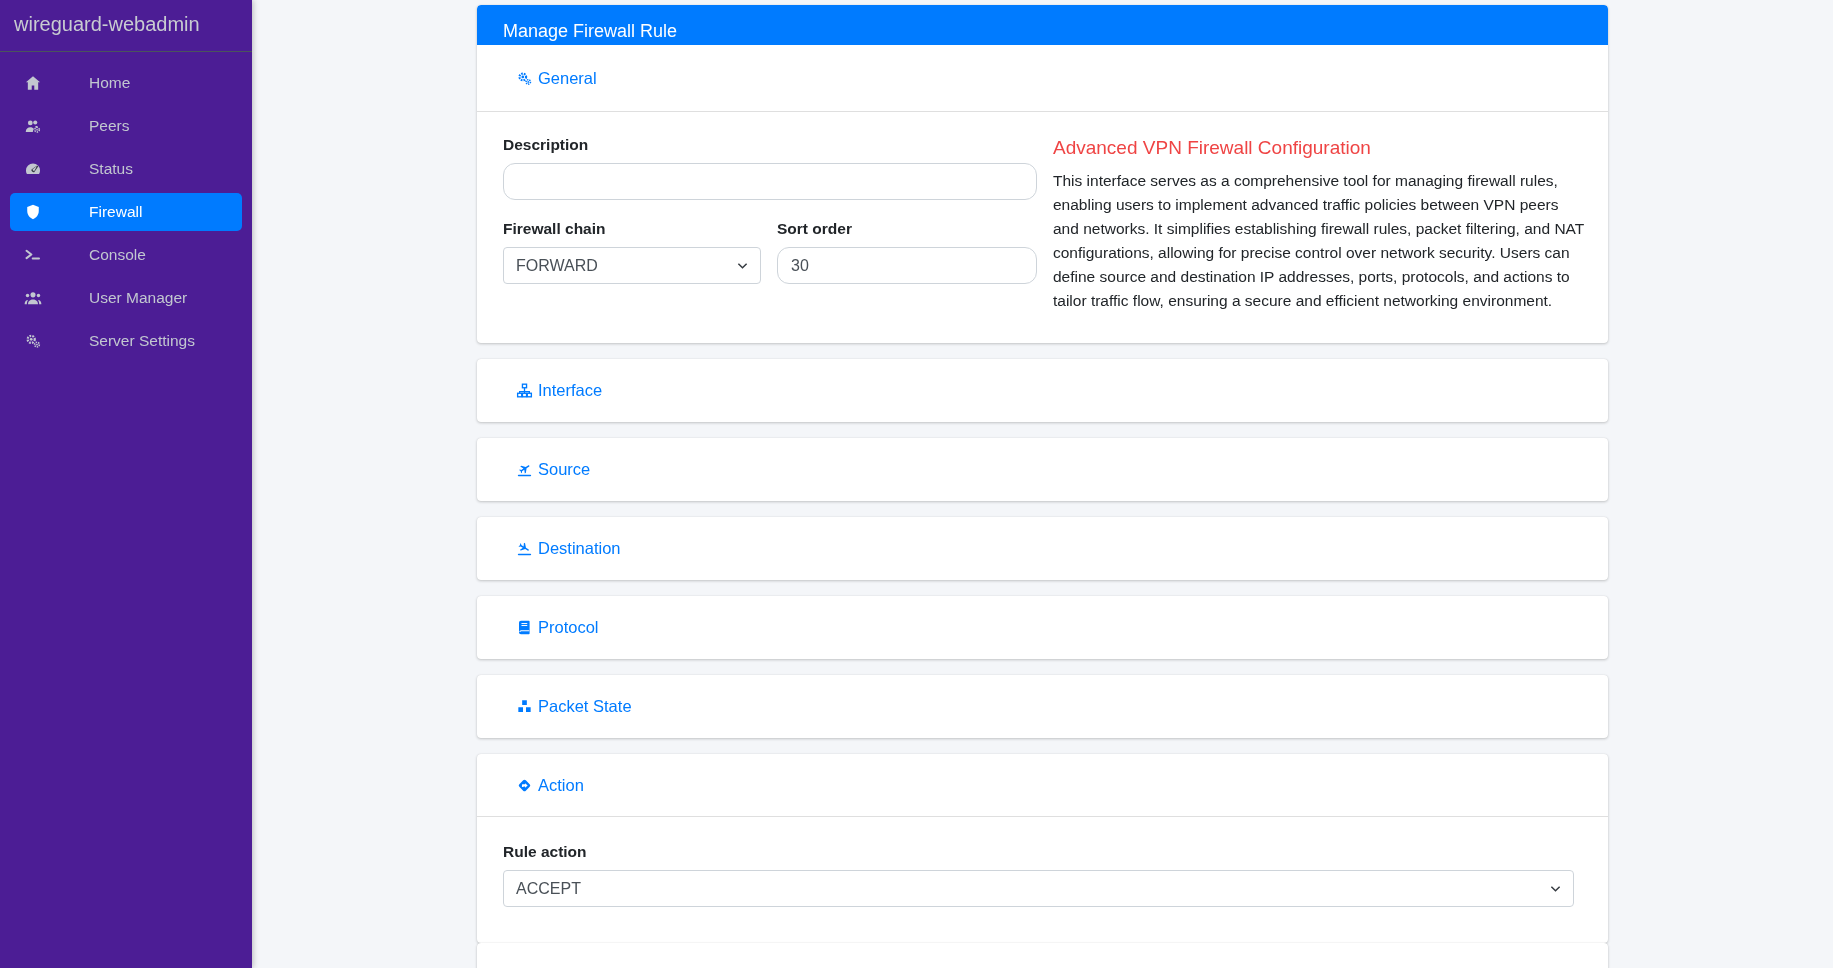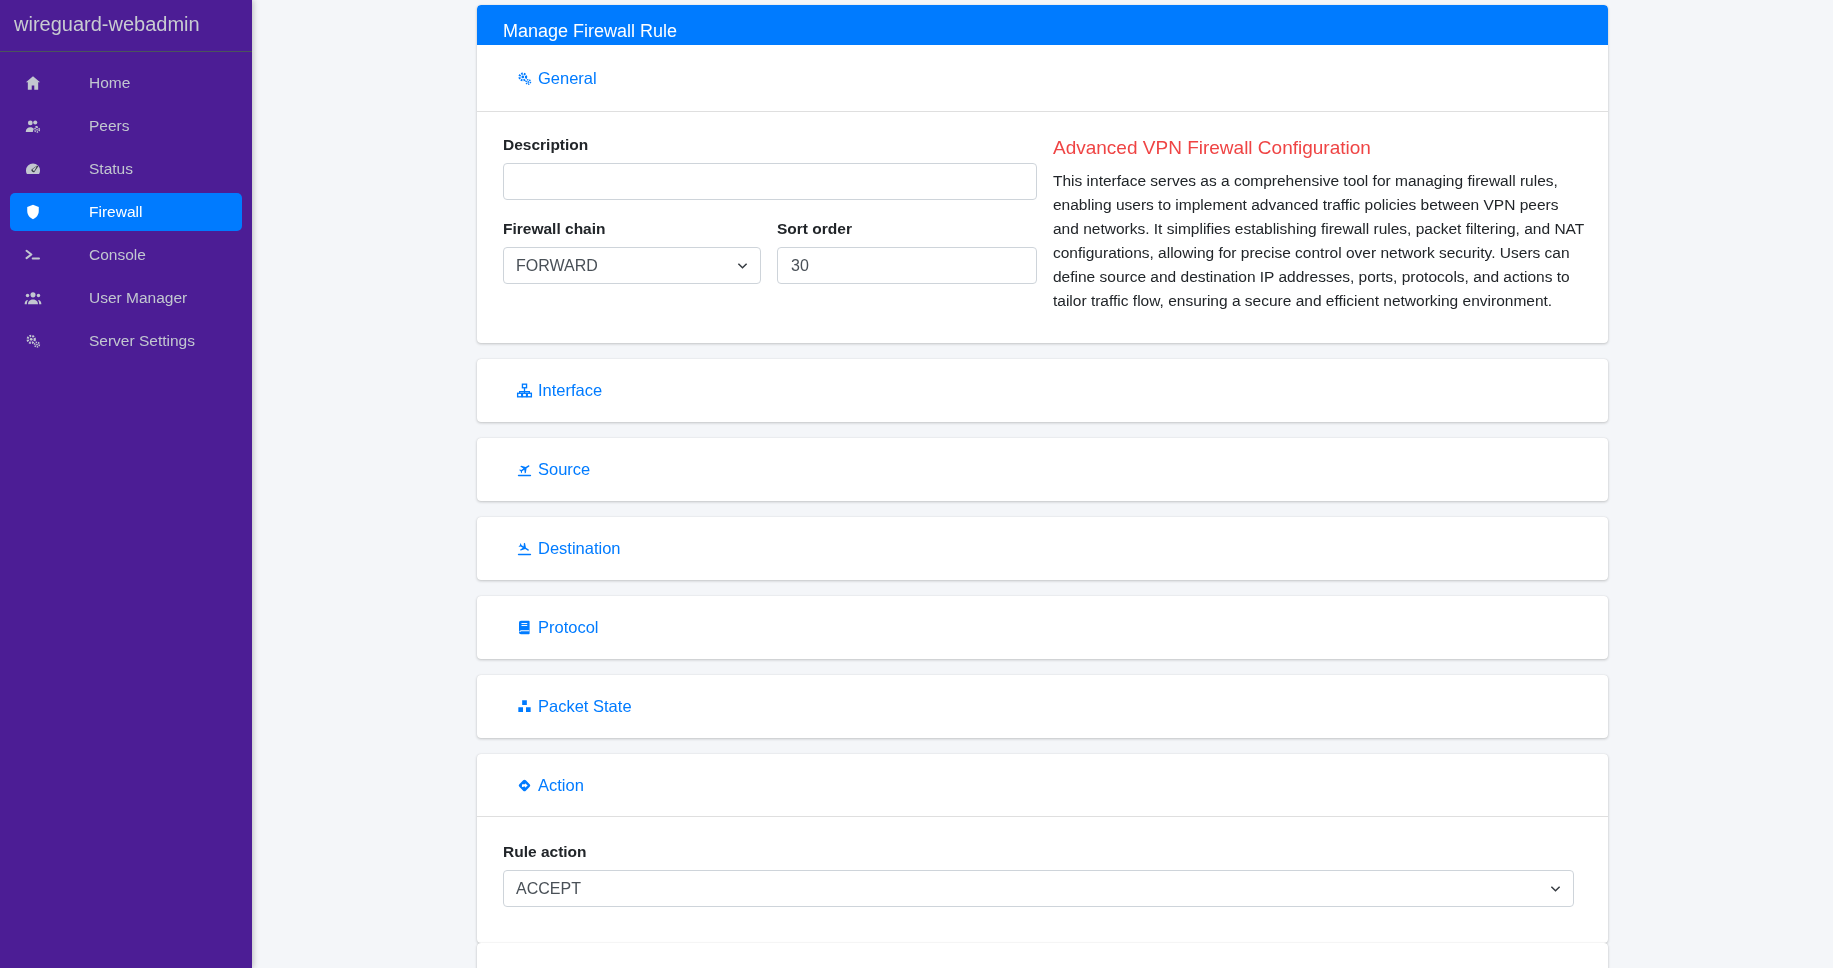--- a/index.html
+++ b/index.html
@@ -47,21 +47,21 @@
     display:flex; align-items:center; gap:5px; color:#007bff; font-size:16.5px;
     text-decoration:none; cursor:pointer;text-align:center;
   }
   .sec-link svg { width:17px; height:17px; fill:currentColor; }
   
   .gen-body { display:flex; gap:16px; height:231px; padding:24px 22px 0 26px; overflow:hidden; }
   .col-left { width:534px; min-width:534px; }
   .col-right { flex:1; }
   label { display:block; font-weight:bold; font-size:15.5px; color:#212529; margin-bottom:9px; }
   .txt-input {
-    width:100%; height:37px; border:1px solid #ced4da; border-radius:4px;
+    width:100%; height:37px; border:1px solid #ced4da; border-radius:12px;
     padding:0 13px; font-size:16px; color:#495057; background:#fff;
     font-family:"Liberation Sans","DejaVu Sans",sans-serif; outline:none;
   }
   .row2 { display:flex; gap:16px; margin-top:20px; }
   .fg-chain { width:258px; min-width:258px; }
   .fg-sort { flex:1; }
   .select {
     height:37px; border:1px solid #ced4da; border-radius:4px; background:#fff;
     display:flex; align-items:center; padding:0 12px; font-size:16px; color:#495057;
     cursor:pointer; justify-content:space-between;

